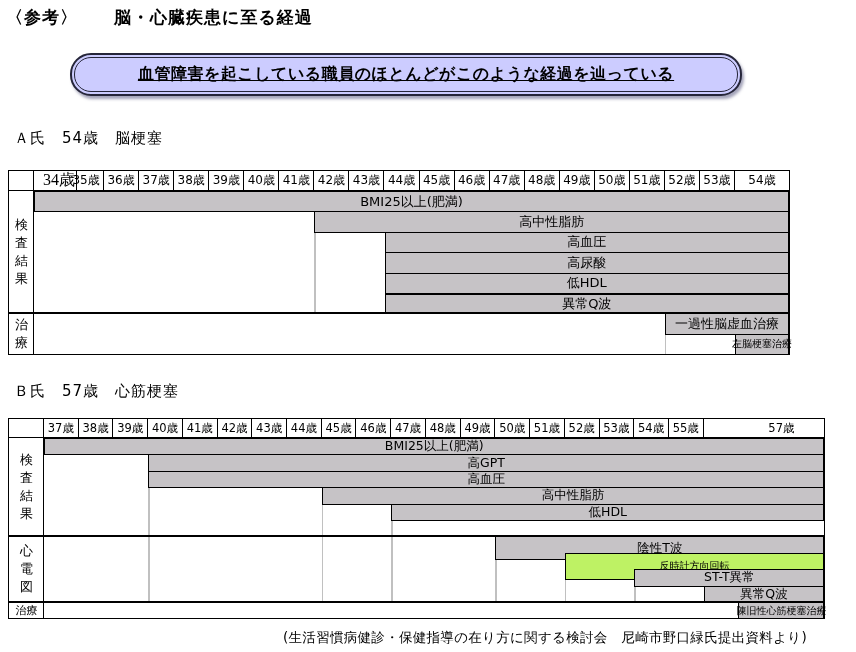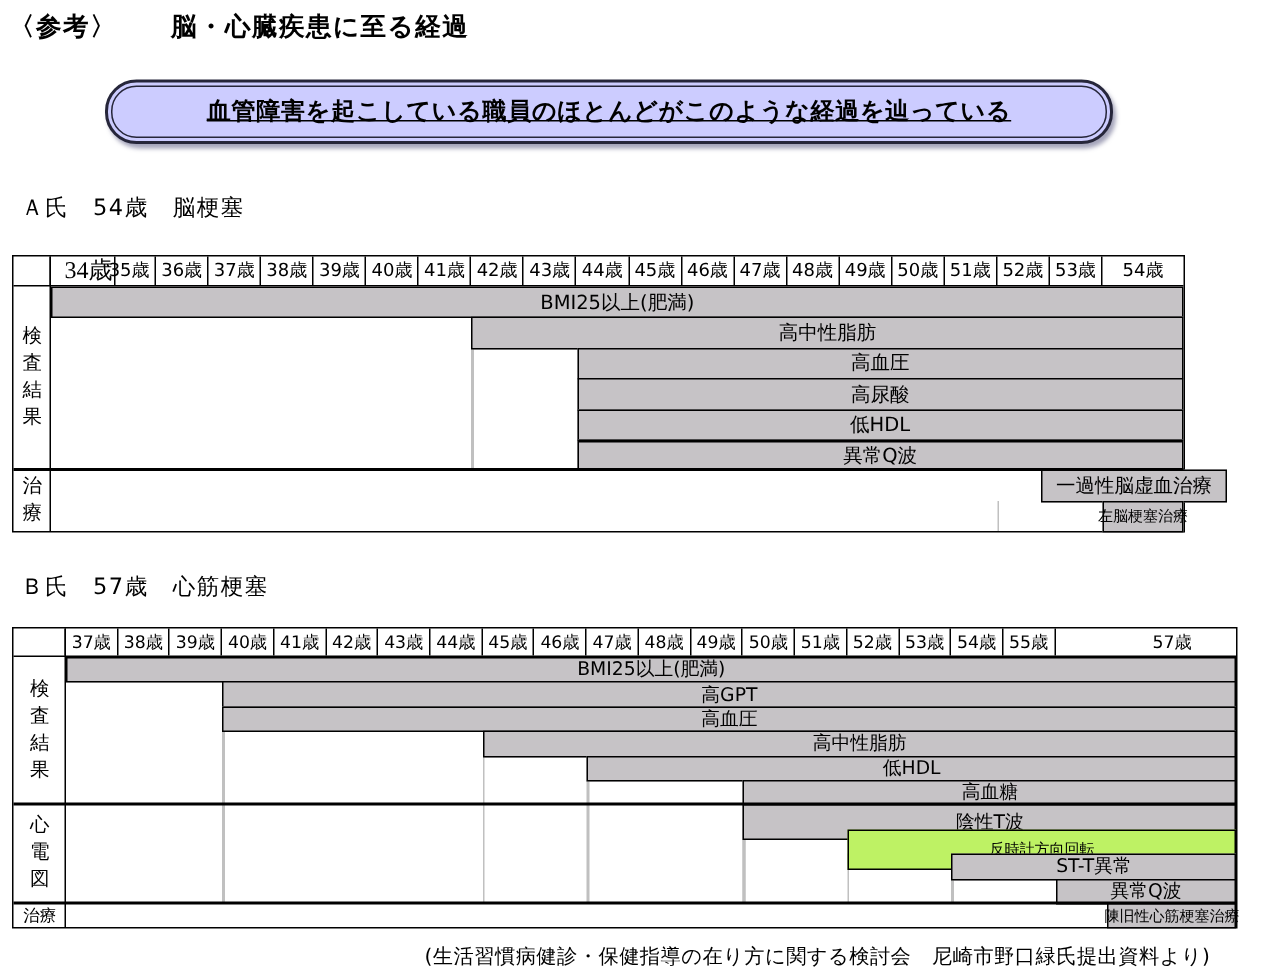--- a/index.html
+++ b/index.html
@@ -97,21 +97,21 @@
       <div class="stair" style="left: 375.5px; top: 101.6px; width: 1.5px; height: 40.8px; background: rgb(192, 192, 192);"></div>
       <div class="stair" style="left: 375.5px; top: 122px; width: 1.5px; height: 20.4px; background: rgb(192, 192, 192);"></div>
       <div class="stair" style="left: 655.9px; top: 162.8px; width: 1.5px; height: 20.4px; background: rgb(192, 192, 192);"></div>
       <div class="label-col-border" style="left: 24px; height: 183.2px;"></div>
       <div class="bar" style="left: 25px; top: 20px; width: 755px; height: 21.4px; background: rgb(198, 195, 198); border-color: rgb(0, 0, 0); font-size: 13px;">BMI25以上(肥満)</div>
       <div class="bar" style="left: 305.4px; top: 40.4px; width: 474.6px; height: 21.4px; background: rgb(198, 195, 198); border-color: rgb(0, 0, 0); font-size: 13px;">高中性脂肪</div>
       <div class="bar" style="left: 375.5px; top: 60.8px; width: 404.5px; height: 21.4px; background: rgb(198, 195, 198); border-color: rgb(0, 0, 0); font-size: 13px;">高血圧</div>
       <div class="bar" style="left: 375.5px; top: 81.2px; width: 404.5px; height: 21.4px; background: rgb(198, 195, 198); border-color: rgb(0, 0, 0); font-size: 13px;">高尿酸</div>
       <div class="bar" style="left: 375.5px; top: 101.6px; width: 404.5px; height: 21.4px; background: rgb(198, 195, 198); border-color: rgb(0, 0, 0); font-size: 13px;">低HDL</div>
       <div class="bar" style="left: 375.5px; top: 122px; width: 404.5px; height: 21.4px; background: rgb(198, 195, 198); border-color: rgb(0, 0, 0); border-top-width: 2px; font-size: 13px;">異常Q波</div>
-      <div class="bar" style="left: 655.9px; top: 142.4px; width: 124.1px; height: 21.4px; background: rgb(198, 195, 198); border-color: rgb(0, 0, 0); font-size: 13px; margin-left: 29px;">一過性脳虚血治療</div>
+      <div class="bar" style="left: 655.9px; top: 142.4px; width: 124.1px; height: 21.4px; background: rgb(198, 195, 198); border-color: rgb(0, 0, 0); font-size: 13px;">一過性脳虚血治療</div>
       <div class="bar" style="left: 726px; top: 162.8px; width: 54px; height: 21.4px; background: rgb(198, 195, 198); border-color: rgb(0, 0, 0); font-size: 10px;">左脳梗塞治療</div>
       <div class="sec-label" style="top: 20px; height: 122.4px; width: 25px;">
         <span class="v" style="font-size: 13px;">検
 査
 結
 果</span>
       </div>
       <div class="sec-div" style="left: 0px; width: 780px; top: 141.4px;"></div>
       <div class="sec-label" style="top: 142.4px; height: 40.8px; width: 25px;">
         <span class="v" style="font-size: 13px;">治
@@ -154,21 +154,20 @@
       <div class="stair" style="left: 486.36px; top: 117.4px; width: 1.5px; height: 65.6px; background: rgb(192, 192, 192);"></div>
       <div class="stair" style="left: 486.36px; top: 133.8px; width: 1.5px; height: 49.2px; background: rgb(192, 192, 192);"></div>
       <div class="stair" style="left: 555.8px; top: 150.2px; width: 1.5px; height: 32.8px; background: rgb(192, 192, 192);"></div>
       <div class="stair" style="left: 625.24px; top: 166.6px; width: 1.5px; height: 16.4px; background: rgb(192, 192, 192);"></div>
       <div class="label-col-border" style="left: 34px; height: 199.4px;"></div>
       <div class="bar" style="left: 35px; top: 19px; width: 780.4px; height: 17.4px; background: rgb(198, 195, 198); border-color: rgb(0, 0, 0); font-size: 12.5px;">BMI25以上(肥満)</div>
       <div class="bar" style="left: 139.16px; top: 35.4px; width: 676.24px; height: 17.4px; background: rgb(198, 195, 198); border-color: rgb(0, 0, 0); font-size: 12.5px;">高GPT</div>
       <div class="bar" style="left: 139.16px; top: 51.8px; width: 676.24px; height: 17.4px; background: rgb(198, 195, 198); border-color: rgb(0, 0, 0); font-size: 12.5px;">高血圧</div>
       <div class="bar" style="left: 312.76px; top: 68.2px; width: 502.64px; height: 17.4px; background: rgb(198, 195, 198); border-color: rgb(0, 0, 0); font-size: 12.5px;">高中性脂肪</div>
       <div class="bar" style="left: 382.2px; top: 84.6px; width: 433.2px; height: 17.4px; background: rgb(198, 195, 198); border-color: rgb(0, 0, 0); font-size: 12.5px;">低HDL</div>
-      <div class="bar" style="left: 486.36px; top: 101px; width: 329.04px; height: 17.4px; background: rgb(198, 195, 198); border-color: rgb(0, 0, 0); font-size: 12.5px;">高血糖</div>
       <div class="bar" style="left: 486.36px; top: 117.4px; width: 329.04px; height: 24px; background: rgb(198, 195, 198); border-color: rgb(0, 0, 0); font-size: 12.5px;">陰性T波</div>
       <div class="bar" style="left: 555.8px; top: 133.8px; width: 259.6px; height: 27px; background: #bef264; border-color: rgb(0, 0, 0); font-size: 10px;">反時計方向回転</div>
       <div class="bar" style="left: 625.24px; top: 150.2px; width: 190.16px; height: 17.4px; background: rgb(198, 195, 198); border-color: rgb(0, 0, 0); font-size: 12.5px;">ST-T異常</div>
       <div class="bar" style="left: 694.68px; top: 166.6px; width: 120.72px; height: 17.4px; background: rgb(198, 195, 198); border-color: rgb(0, 0, 0); font-size: 12.5px;">異常Q波</div>
       <div class="bar" style="left: 729.4px; top: 183px; width: 86px; height: 17.4px; background: rgb(198, 195, 198); border-color: rgb(0, 0, 0); font-size: 10px;">陳旧性心筋梗塞治療</div>
       <div class="sec-label" style="top: 19px; height: 98.4px; width: 35px;">
         <span class="v" style="font-size: 13px;">検
 査
 結
 果</span>

